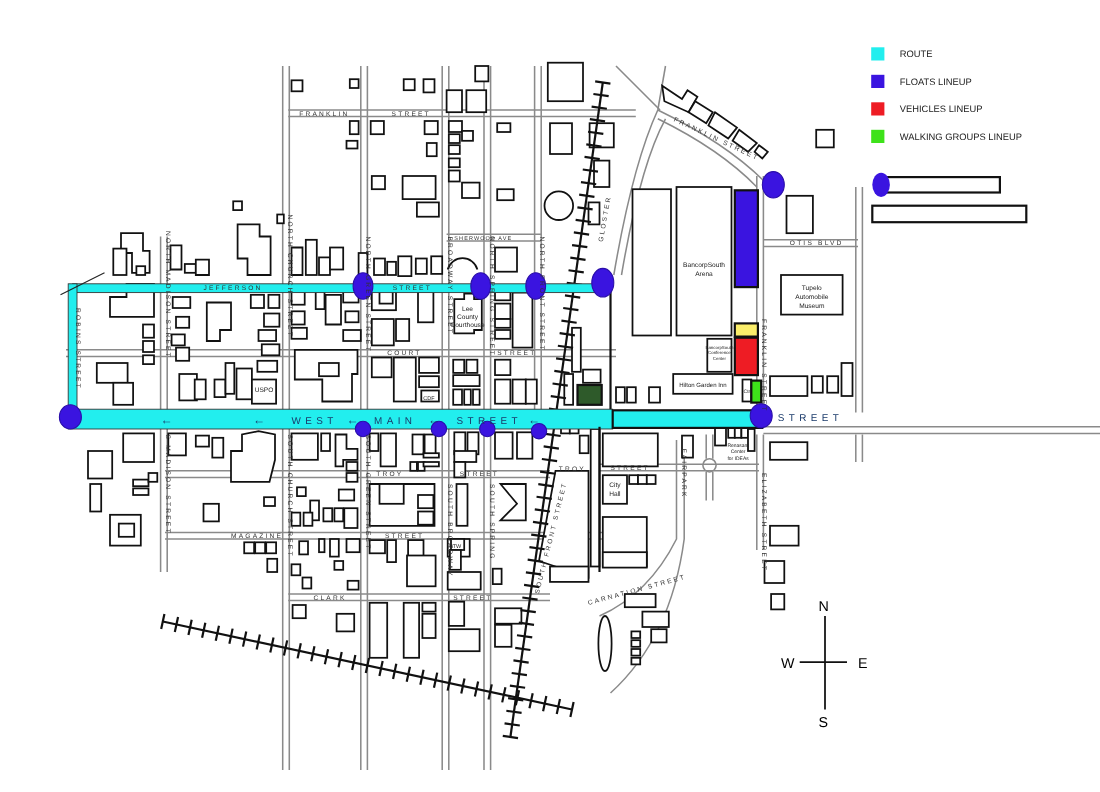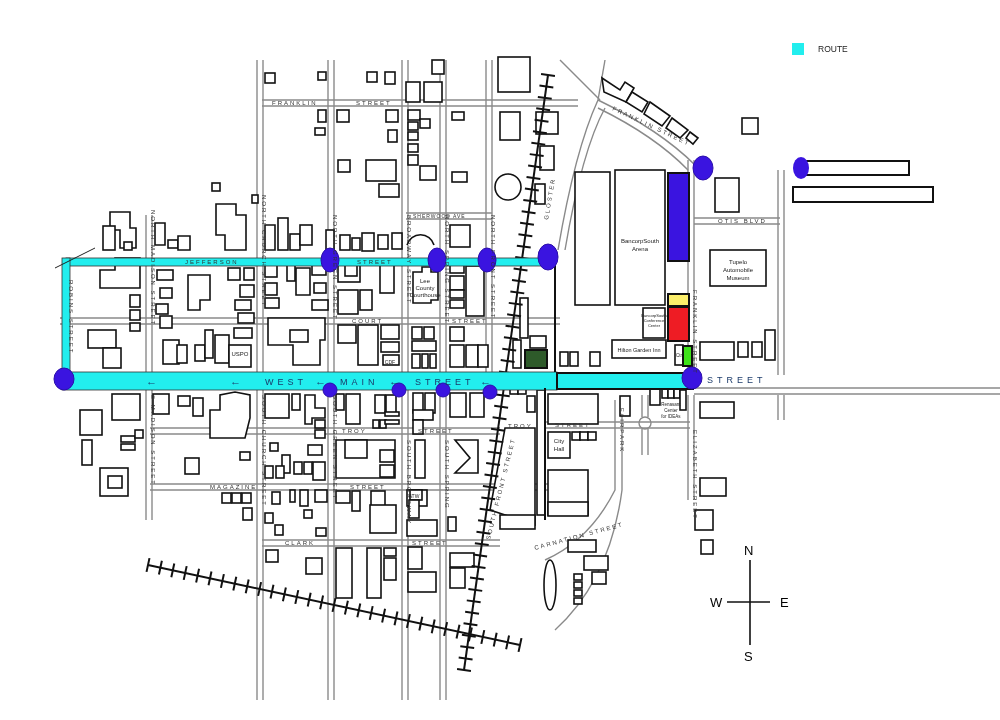--- a/index.html
+++ b/index.html
@@ -540,13 +540,25 @@
     <ellipse cx="801" cy="168" rx="8" ry="11" fill="#3a14e0"></ellipse>
     <rect x="793" y="187" width="140" height="15" fill="#fff" stroke="#111" stroke-width="2"></rect>
   </g>
 </svg>
 
 <div class="legend">
   <div class="legend-item">
     <span class="legend-swatch" style="background:#22eeee"></span>
     <span class="legend-label">ROUTE</span>
   </div>
+  <div class="legend-item">
+    <span class="legend-swatch" style="background:#3a14e0"></span>
+    <span class="legend-label">FLOATS LINEUP</span>
+  </div>
+  <div class="legend-item">
+    <span class="legend-swatch" style="background:#ee1c24"></span>
+    <span class="legend-label">VEHICLES LINEUP</span>
+  </div>
+  <div class="legend-item">
+    <span class="legend-swatch" style="background:#3ee21a"></span>
+    <span class="legend-label">WALKING GROUPS LINEUP</span>
+  </div>
 </div>
 
 </body></html>

